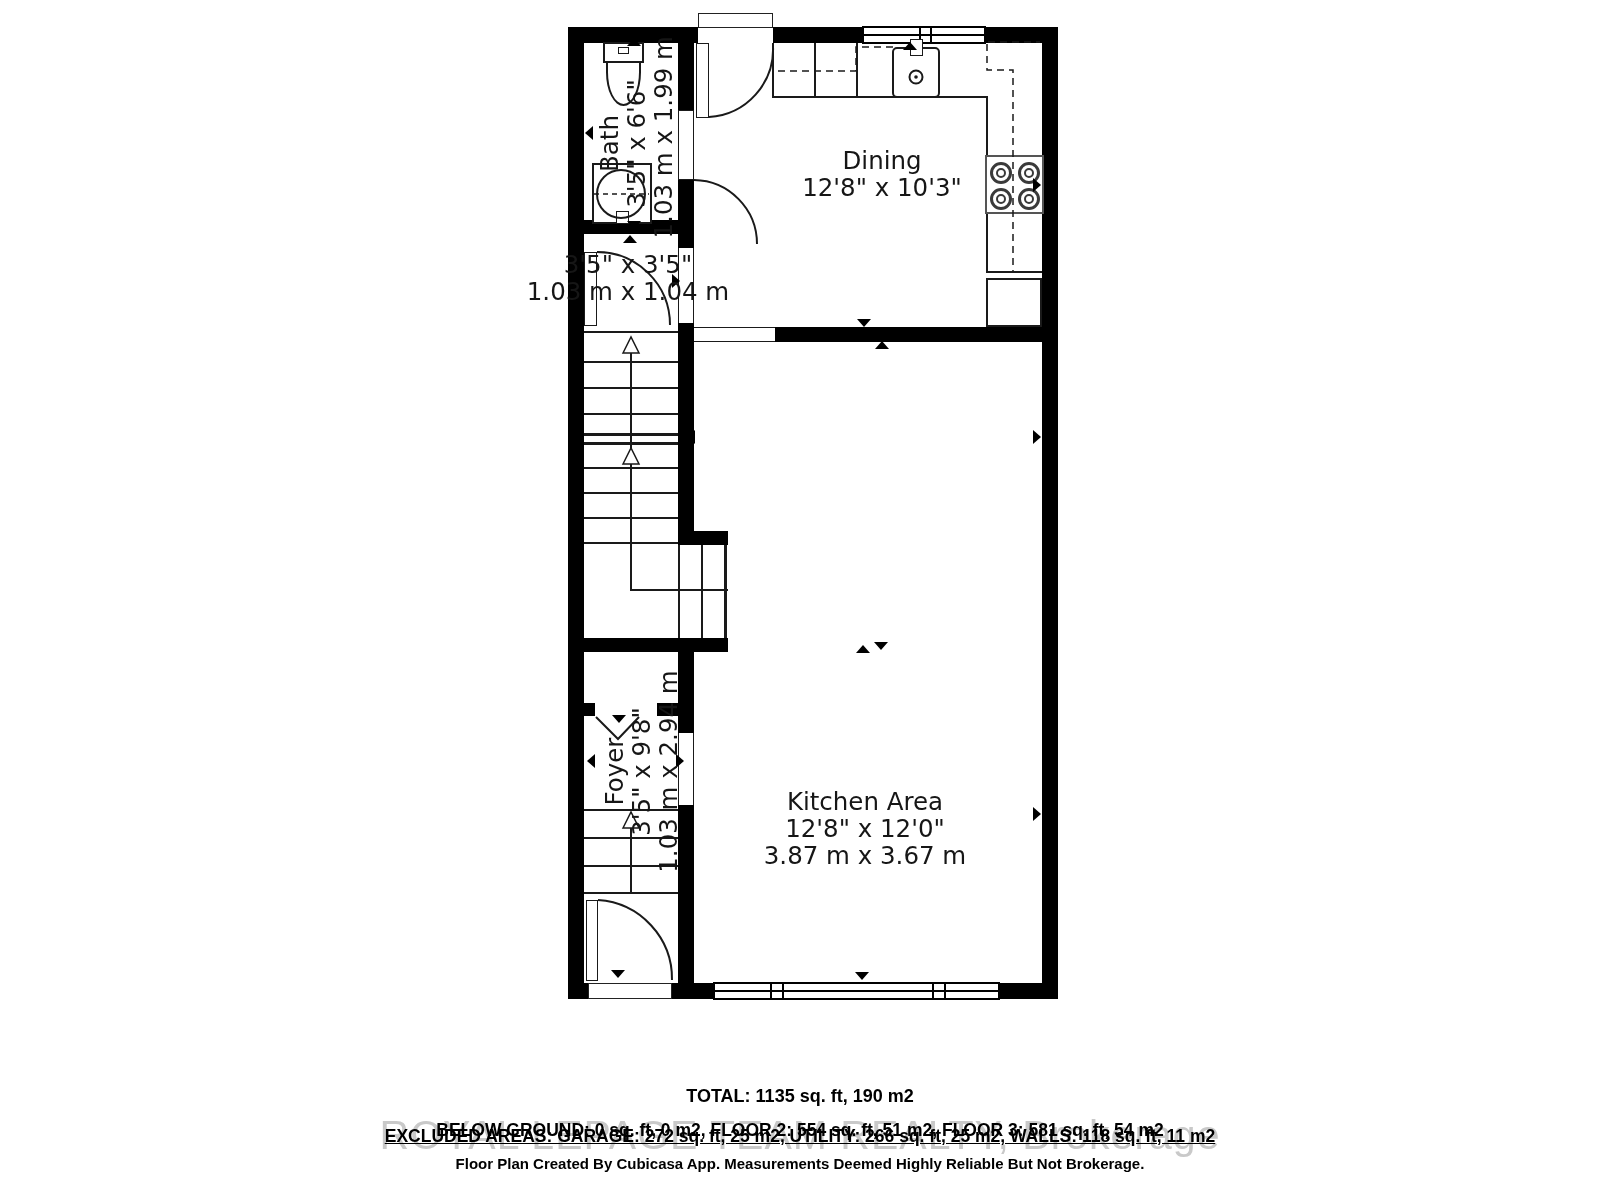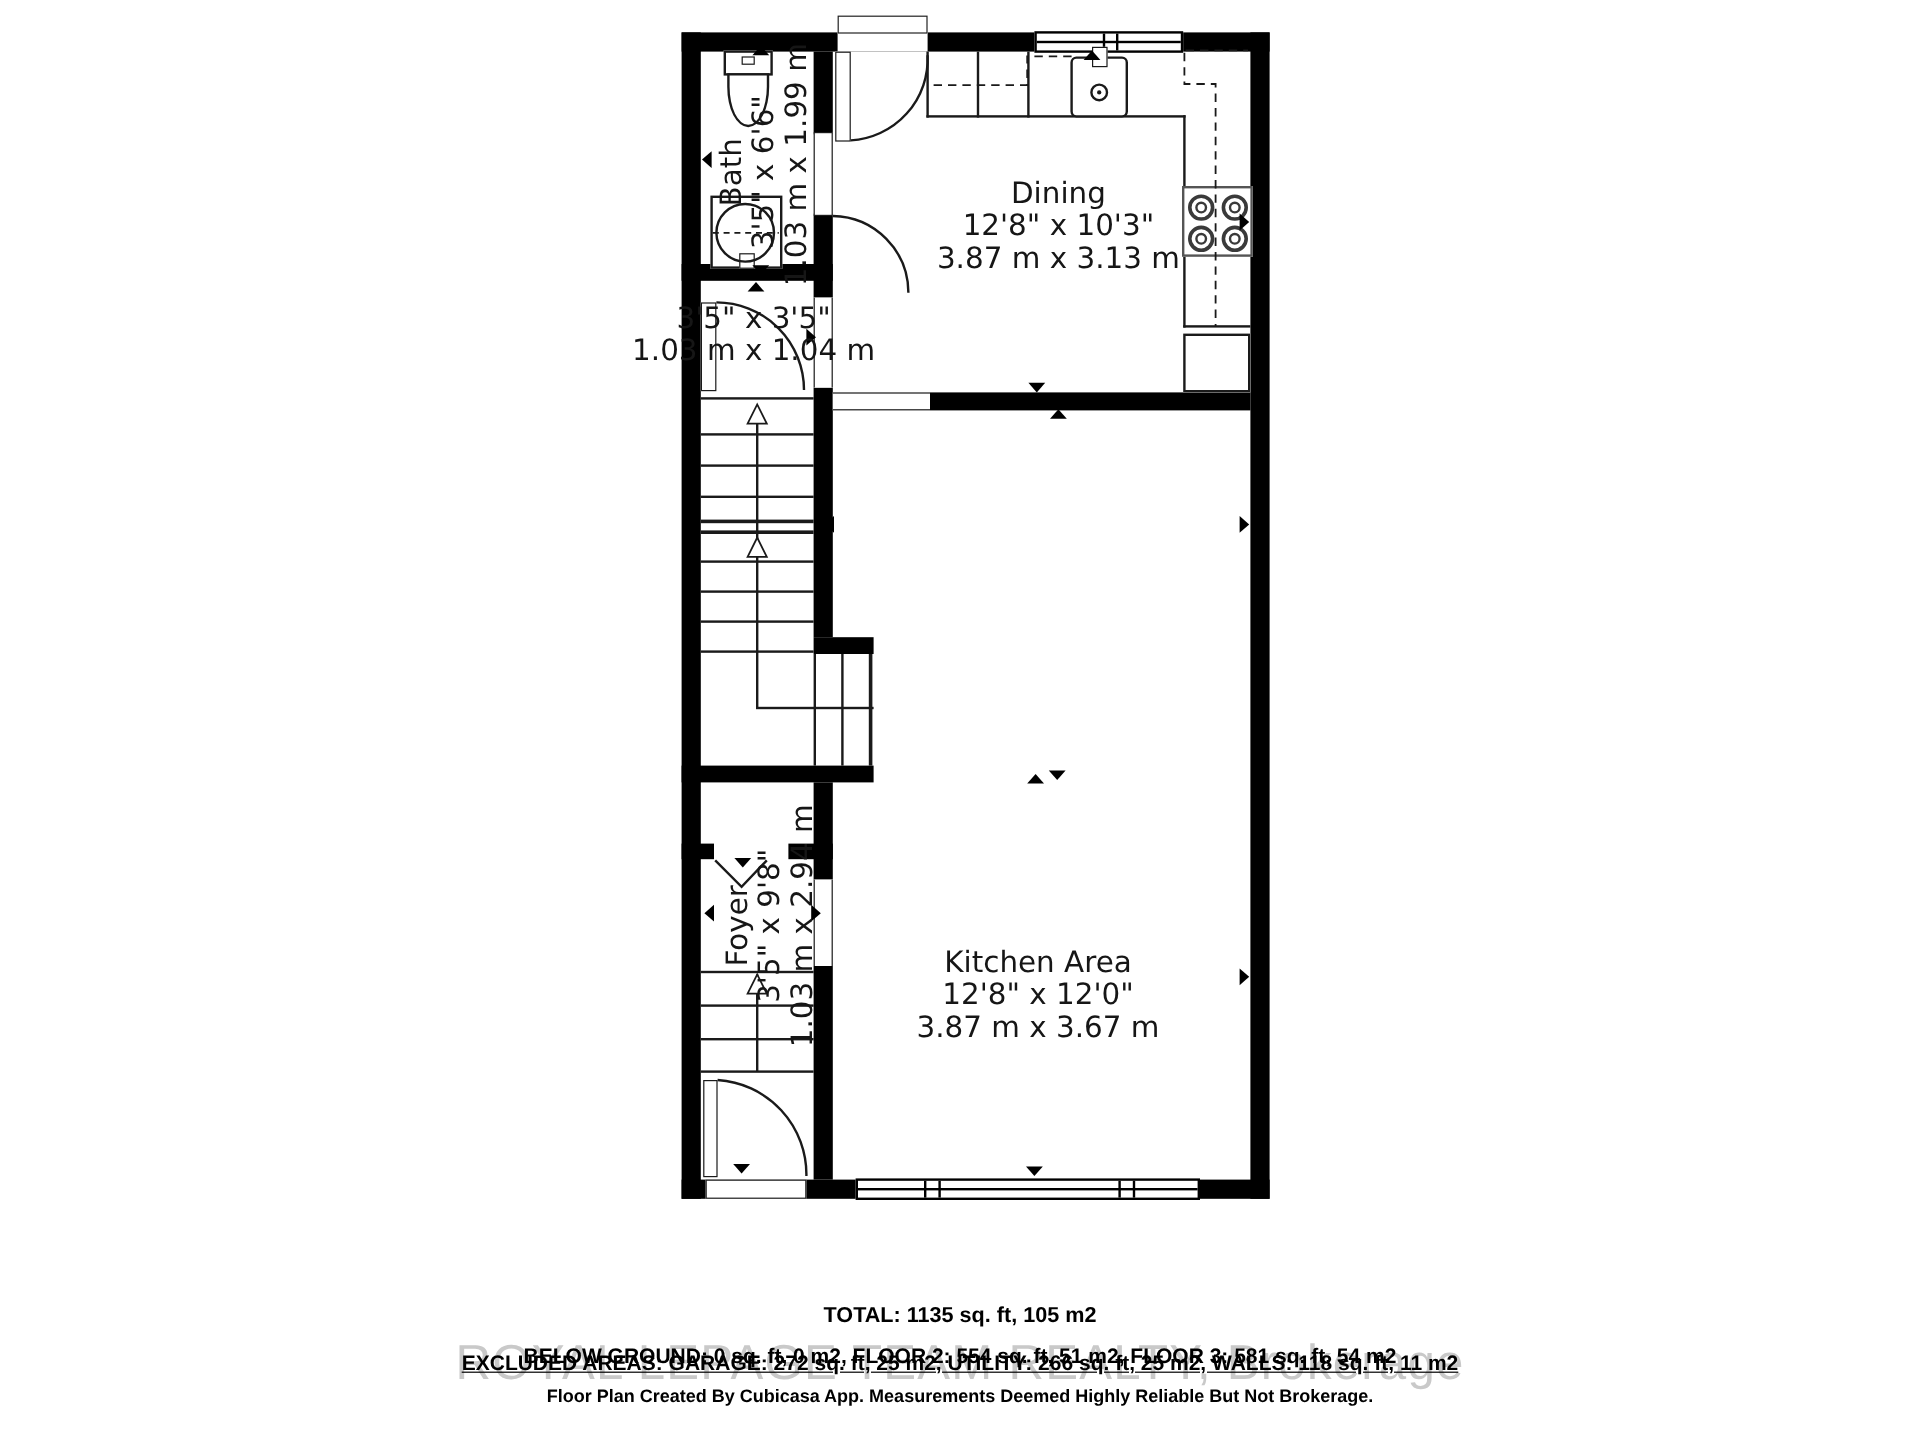--- a/index.html
+++ b/index.html
@@ -175,21 +175,20 @@
       <path d="M 587 761 l 8 -7 v 14 Z"></path>
       <path d="M 684 761 l -8 -7 v 14 Z"></path>
       <path d="M 618 978 l -7 -8 h 14 Z"></path>
       <path d="M 862 980 l -7 -8 h 14 Z"></path>
     </g>
   </svg>
 
   <div class="room-label" style="left:732px;top:147px;width:300px;">
     <div>Dining</div>
     <div>12'8" x 10'3"</div>
-    <div>3.87 m x 3.13 m</div>
   </div>
 
 
   <div class="room-label" style="left:715px;top:788px;width:300px;">
     <div>Kitchen Area</div>
     <div>12'8" x 12'0"</div>
     <div>3.87 m x 3.67 m</div>
   </div>
 
   <div class="room-label" style="left:478px;top:251px;width:300px;">
@@ -203,18 +202,18 @@
     <div>1.03 m x 1.99 m</div>
   </div>
 
   <div class="room-label rot" style="left:531px;top:731px;width:220px;">
     <div>Foyer</div>
     <div>3'5" x 9'8"</div>
     <div>1.03 m x 2.94 m</div>
   </div>
 
   <div class="watermark" style="top:1112px;color:#c9c9c9;">ROYAL LEPAGE TEAM REALTY, Brokerage</div>
-  <div class="sumline" style="top:1086px;font-size:18px;">TOTAL: 1135 sq. ft, 105 m2</div>
+  <div class="sumline" style="top:1086px;font-size:18px;">TOTAL: 1135 sq. ft, 190 m2</div>
   <div class="sumline" style="top:1120px;font-size:17.5px;">BELOW GROUND: 0 sq. ft, 0 m2, FLOOR 2: 554 sq. ft, 51 m2, FLOOR 3: 581 sq. ft, 54 m2</div>
   <div class="sumline" style="top:1126px;font-size:17.5px;text-decoration:underline;">EXCLUDED AREAS: GARAGE: 272 sq. ft, 25 m2, UTILITY: 266 sq. ft, 25 m2, WALLS: 118 sq. ft, 11 m2</div>
   <div class="sumline" style="top:1155px;font-size:15px;">Floor Plan Created By Cubicasa App. Measurements Deemed Highly Reliable But Not Brokerage.</div>
 
 </div>
 
 </body></html>

